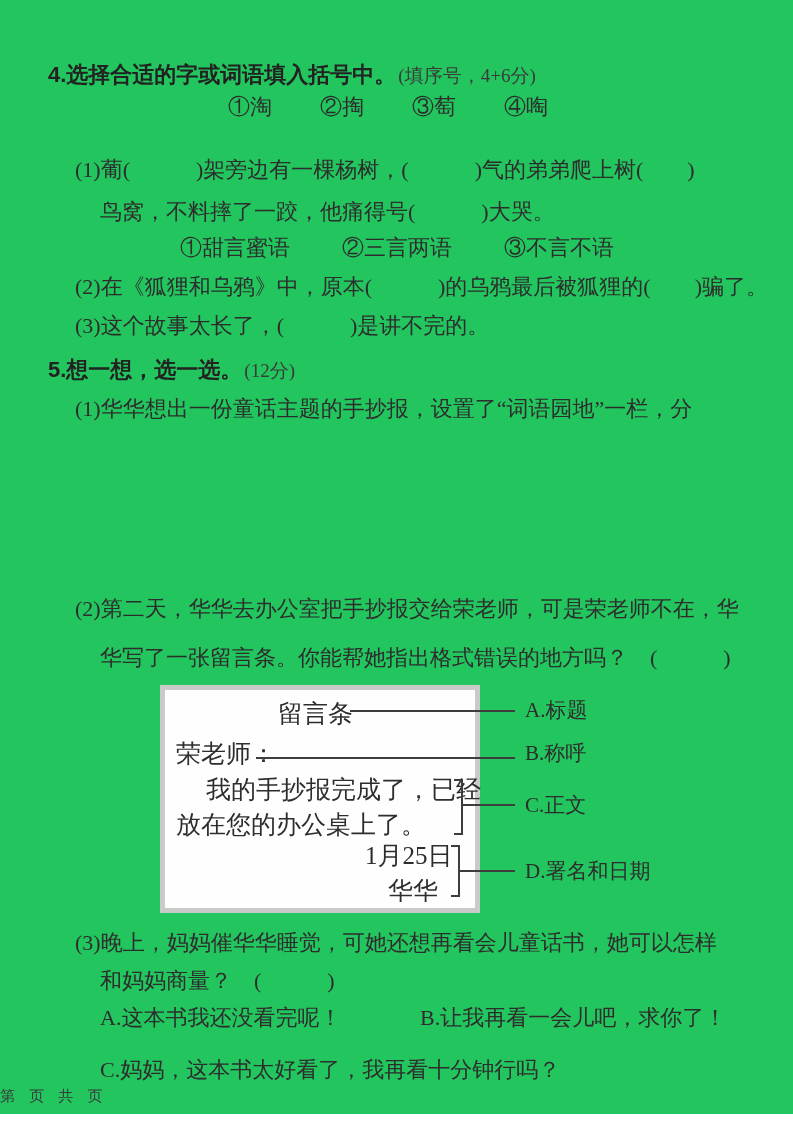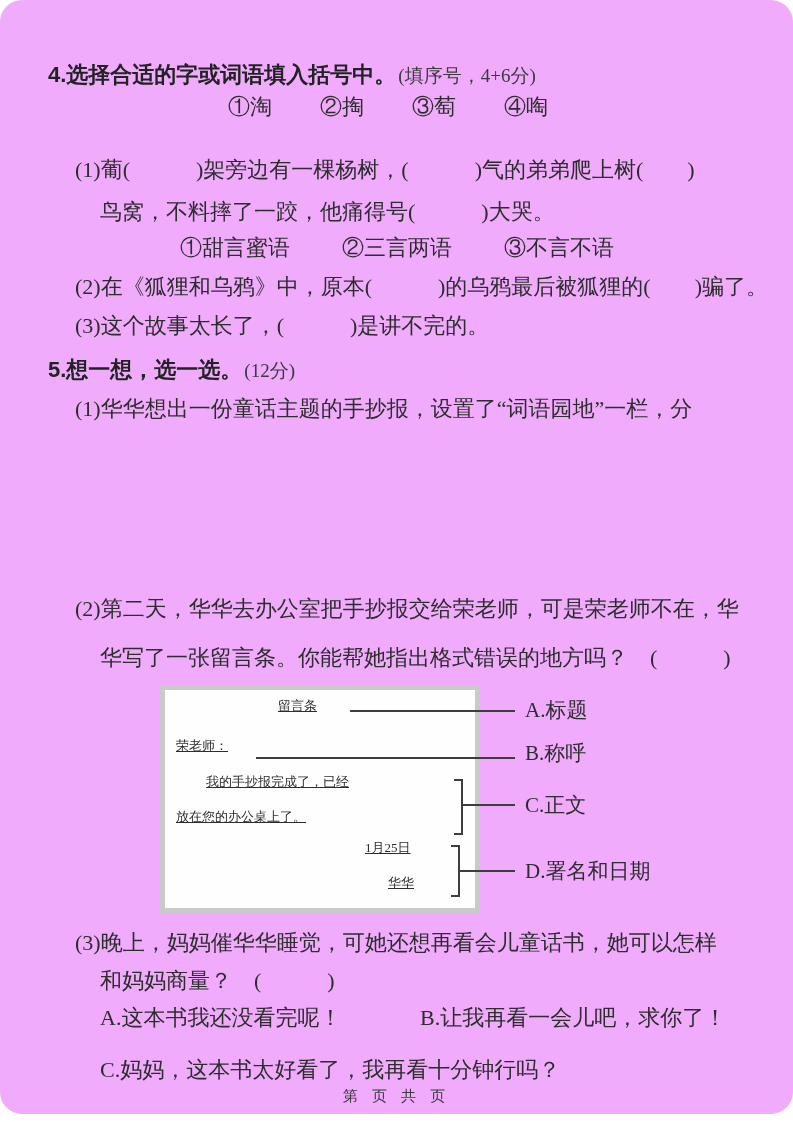--- a/index.html
+++ b/index.html
@@ -1,22 +1,22 @@
 <!DOCTYPE html>
 <html><head>
 <meta charset="utf-8">
 <style>
   * { margin:0; padding:0; box-sizing:border-box; }
   html,body { width:793px; height:1122px; }
   body { background:#ffffff; }
   .page {
     position:relative; width:793px; height:1114px;
-    background:#f0abfc; overflow:hidden;
+    background:#22c55e; overflow:hidden;
     font-family:"Liberation Serif","DejaVu Serif",serif;
-    color:#2d2d2d; font-size:22px;border-radius:22px;
+    color:#2d2d2d; font-size:22px;
   }
   .abs { position:absolute; white-space:nowrap; }
   .q-heading {
     font-family:"Liberation Sans","DejaVu Sans",sans-serif;
     font-weight:bold; font-size:22px; color:#222;
   }
   .score-note {
     font-family:"Liberation Serif","DejaVu Serif",serif;
     font-weight:normal; font-size:19px; color:#3a3a3a; margin-left:2px;
   }
@@ -27,30 +27,30 @@
   .grid-row .c1 { width:185px; }
   .grid-row .c2 { width:170px; }
   .rows-3 > div { margin-bottom:19px; }
   .ab-row .b-col { margin-left:42px; }
   
   .note-wrap { position:absolute; left:160px; top:681px; width:620px; height:237px; }
   .note-box {
     position:absolute; left:0; top:4px; width:320px; height:228px;
     border:5px solid #c9cbc9; background:#fefefe;
   }
-  .note-text { position:absolute; font-size:13px; color:#2d2d2d; white-space:nowrap;text-decoration:underline; }
+  .note-text { position:absolute; font-size:25px; color:#2d2d2d; white-space:nowrap; }
   .conn { position:absolute; border-top:2px solid #3d3d3d; height:0; }
   .bracket {
     position:absolute; width:9px;
     border-top:2px solid #3d3d3d; border-right:2px solid #3d3d3d; border-bottom:2px solid #3d3d3d;
   }
   .note-label { position:absolute; left:365px; font-size:21px; white-space:nowrap; }
   .footer {
     position:absolute; left:0; top:1087px; width:100%;
-    text-align:center; font-size:15px; letter-spacing:5px; color:#3a3a3a;
+    font-size:15px; letter-spacing:5px; color:#3a3a3a;
     font-family:"Liberation Sans","DejaVu Sans",sans-serif;
   }
 </style>
 </head>
 <body>
 
 <div class="page">
 
   <div class="abs q-heading" style="left:48px; top:60px;">
     <span>4.选择合适的字或词语填入括号中。</span><span class="score-note">(填序号，4+6分)</span>

